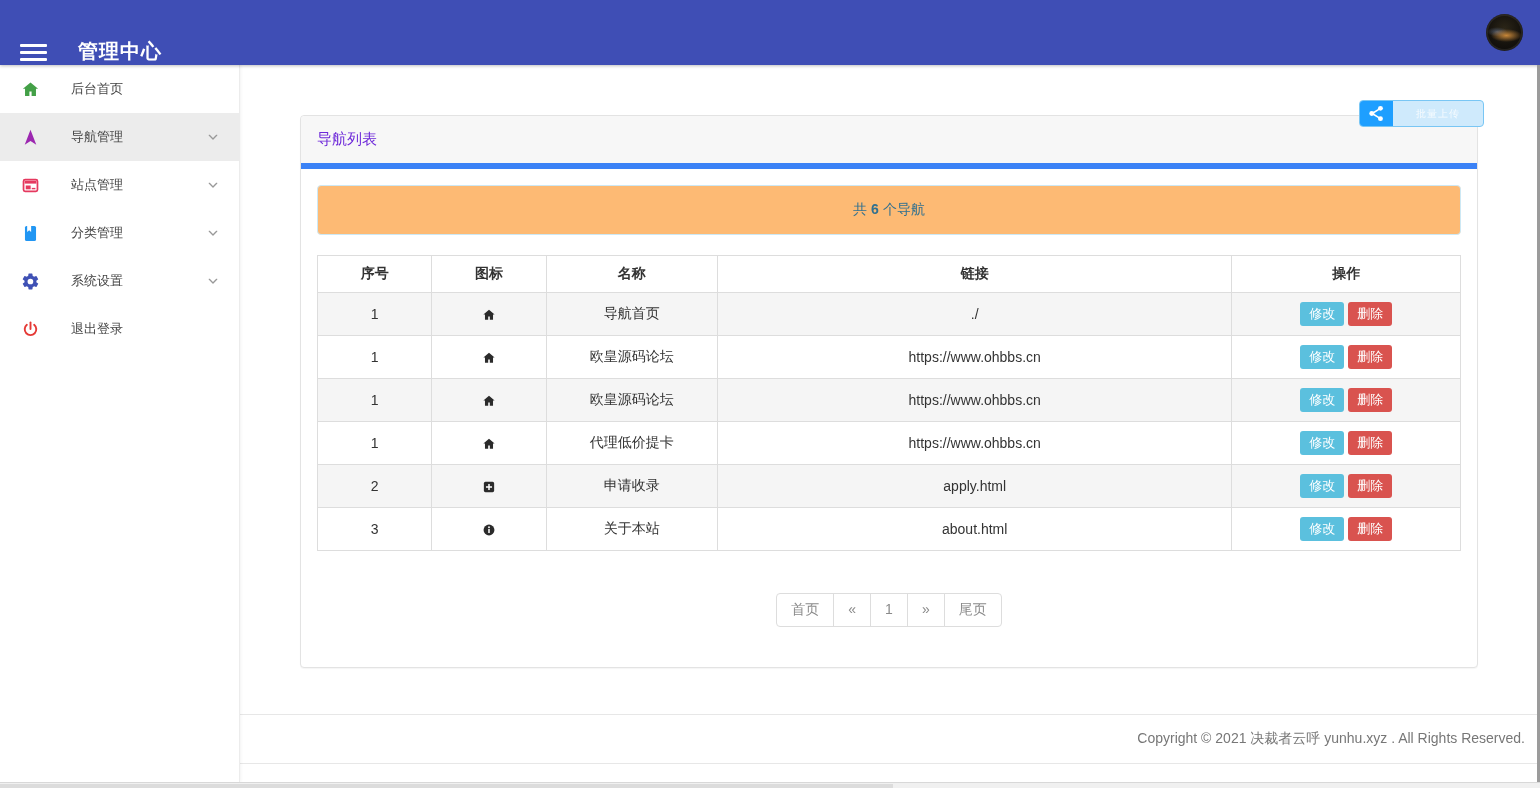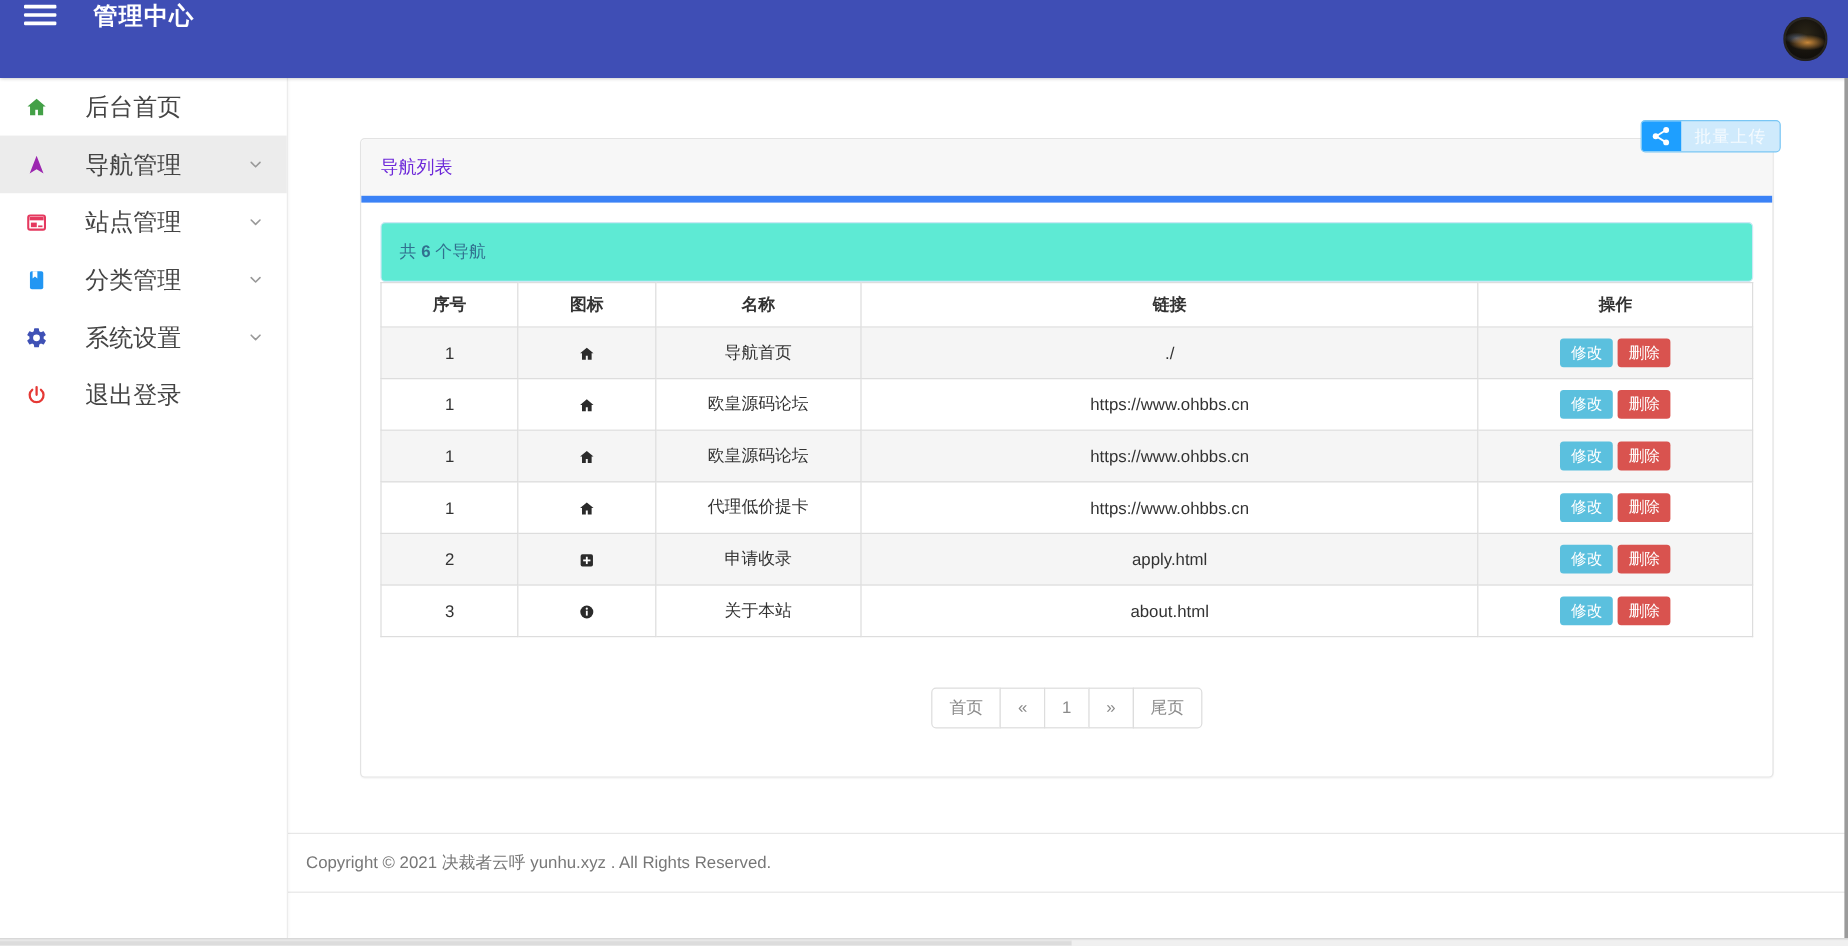--- a/index.html
+++ b/index.html
@@ -4,21 +4,21 @@
 <style>
   * { box-sizing: border-box; margin: 0; padding: 0; }
   html,body { width:1540px; height:788px; overflow:hidden; }
   body {
     font-family: "Liberation Sans", "DejaVu Sans", sans-serif;
     background:#fff; color:#333;
   }
   
   .topbar {
     position:fixed; top:0; left:0; width:1540px; height:65px;
-    background:#3f4eb5; display:flex; align-items:flex-start; z-index:50;
+    background:#3f4eb5; display:flex; align-items:flex-end; z-index:50;
     box-shadow:0 1px 3px rgba(0,0,0,.25);
   }
   .hamburger { margin-left:20px; width:27px; cursor:pointer; }
   .hamburger span { display:block; height:3px; background:#fff; border-radius:1px; margin:4px 0; }
   .topbar-title { color:#fff; font-size:20px; font-weight:bold; margin-left:31px; letter-spacing:1px; }
   .avatar {
     position:absolute; right:17px; top:14px; width:37px; height:37px; border-radius:50%;
     cursor:pointer; overflow:hidden;
     background:
       radial-gradient(ellipse 60% 25% at 55% 58%, rgba(255,170,70,.75), rgba(255,170,70,0) 70%),
@@ -27,46 +27,46 @@
     box-shadow:0 0 0 2px rgba(255,255,255,.08) inset;
   }
   
   .sidebar {
     position:fixed; top:65px; left:0; bottom:6px; width:240px; background:#fff;
     border-right:1px solid #ececec; box-shadow:1px 0 3px rgba(0,0,0,.05); z-index:40;
   }
   .side-item { height:48px; display:flex; align-items:center; padding:0 18px 0 20px; cursor:pointer; }
   .side-item.active { background:#ececec; }
   .side-item .s-icon { width:20px; height:20px; display:flex; align-items:center; justify-content:center; }
-  .side-item .s-label { margin-left:31px; flex:1; font-size:20px; color:#444; }
+  .side-item .s-label { margin-left:31px; flex:1; font-size:13px; color:#444; }
   .side-item .s-chev { width:16px; height:16px; }
   
   .content { margin-left:240px; padding-top:65px; background:#fff; }
   .quick-btn {
     position:fixed; top:100px; right:56px; height:27px; display:flex; z-index:45;
     border:1px solid #79c6f4; border-radius:4px; overflow:hidden; cursor:pointer;
     background:#cfeafc;
   }
   .quick-btn .q-icon { width:33px; background:#1e9fff; display:flex; align-items:center; justify-content:center; }
   .quick-btn .q-label {
-    padding:0 11px; display:flex; align-items:center;
-    color:#fff; opacity:.8; font-size:14px; letter-spacing:1px; white-space:nowrap;text-align:right;
+    padding:0 23px; display:flex; align-items:center;
+    color:#fff; opacity:.8; font-size:10px; letter-spacing:1px; white-space:nowrap;text-align:right;
   }
   .panel {
     margin:50px 62px 0 60px; background:#fff;
     border:1px solid #e3e3e3; border-radius:4px; box-shadow:0 1px 1px rgba(0,0,0,.04);
   }
   .panel-header {
     padding:14px 16px; background:#f7f7f7; border-bottom:6px solid #3b82f6;
     color:#6d28d9; font-size:15px; border-radius:4px 4px 0 0;
   }
   .panel-body { padding:16px 16px 40px 16px; }
   .alert-info {
-    background:#5eead4; border:1px solid #cde8f4; border-radius:4px;
-    color:#31708f; font-size:14px; text-align:left; padding:15px; 
+    background:#fdba74; border:1px solid #cde8f4; border-radius:4px;
+    color:#31708f; font-size:14px; text-align:center; padding:15px; margin-bottom:20px;
   }
   .alert-info b { font-weight:bold; margin:0 4px; }
   
   table.nav-table { width:100%; border-collapse:collapse; font-size:14px; color:#333; }
   .nav-table th, .nav-table td { border:1px solid #ddd; text-align:center; padding:9px 8px; vertical-align:middle; }
   .nav-table th { font-weight:bold; background:#fff; }
   .nav-table tbody tr:nth-child(odd) td { background:#f5f5f5; }
   .nav-table col.c-index { width:10%; } .nav-table col.c-icon { width:10%; }
   .nav-table col.c-name { width:15%; } .nav-table col.c-link { width:45%; }
   .nav-table col.c-action { width:20%; }
@@ -78,21 +78,21 @@
   .pagination { display:flex; justify-content:center; margin-top:42px; }
   .page-item {
     border:1px solid #ddd; background:#fff; color:#8a8a8a; font-size:14px;
     padding:7px 14px; margin-left:-1px; cursor:pointer; user-select:none;
   }
   .page-item:first-child { border-radius:4px 0 0 4px; margin-left:0; }
   .page-item:last-child { border-radius:0 4px 4px 0; }
   
   .footer {
     margin-top:46px; border-top:1px solid #e7e7e7; border-bottom:1px solid #e7e7e7;
-    text-align:left; padding:15px; color:#777; font-size:14px; background:#fff;
+    text-align:right; padding:15px; color:#777; font-size:14px; background:#fff;
   }
   
   .hscrollbar { position:fixed; left:0; right:0; bottom:0; height:6px; background:#f0f0f0; border-top:1px solid #d8d8d8; z-index:60; }
   .hscrollbar .thumb { position:absolute; left:0; top:1px; bottom:0; width:58%; background:#dcdcdc; }
   .vedge { position:fixed; top:65px; right:0; bottom:6px; width:3px; background:#9b9b9b; z-index:55; }
 </style>
 </head>
 <body>
 
 <div class="topbar">

